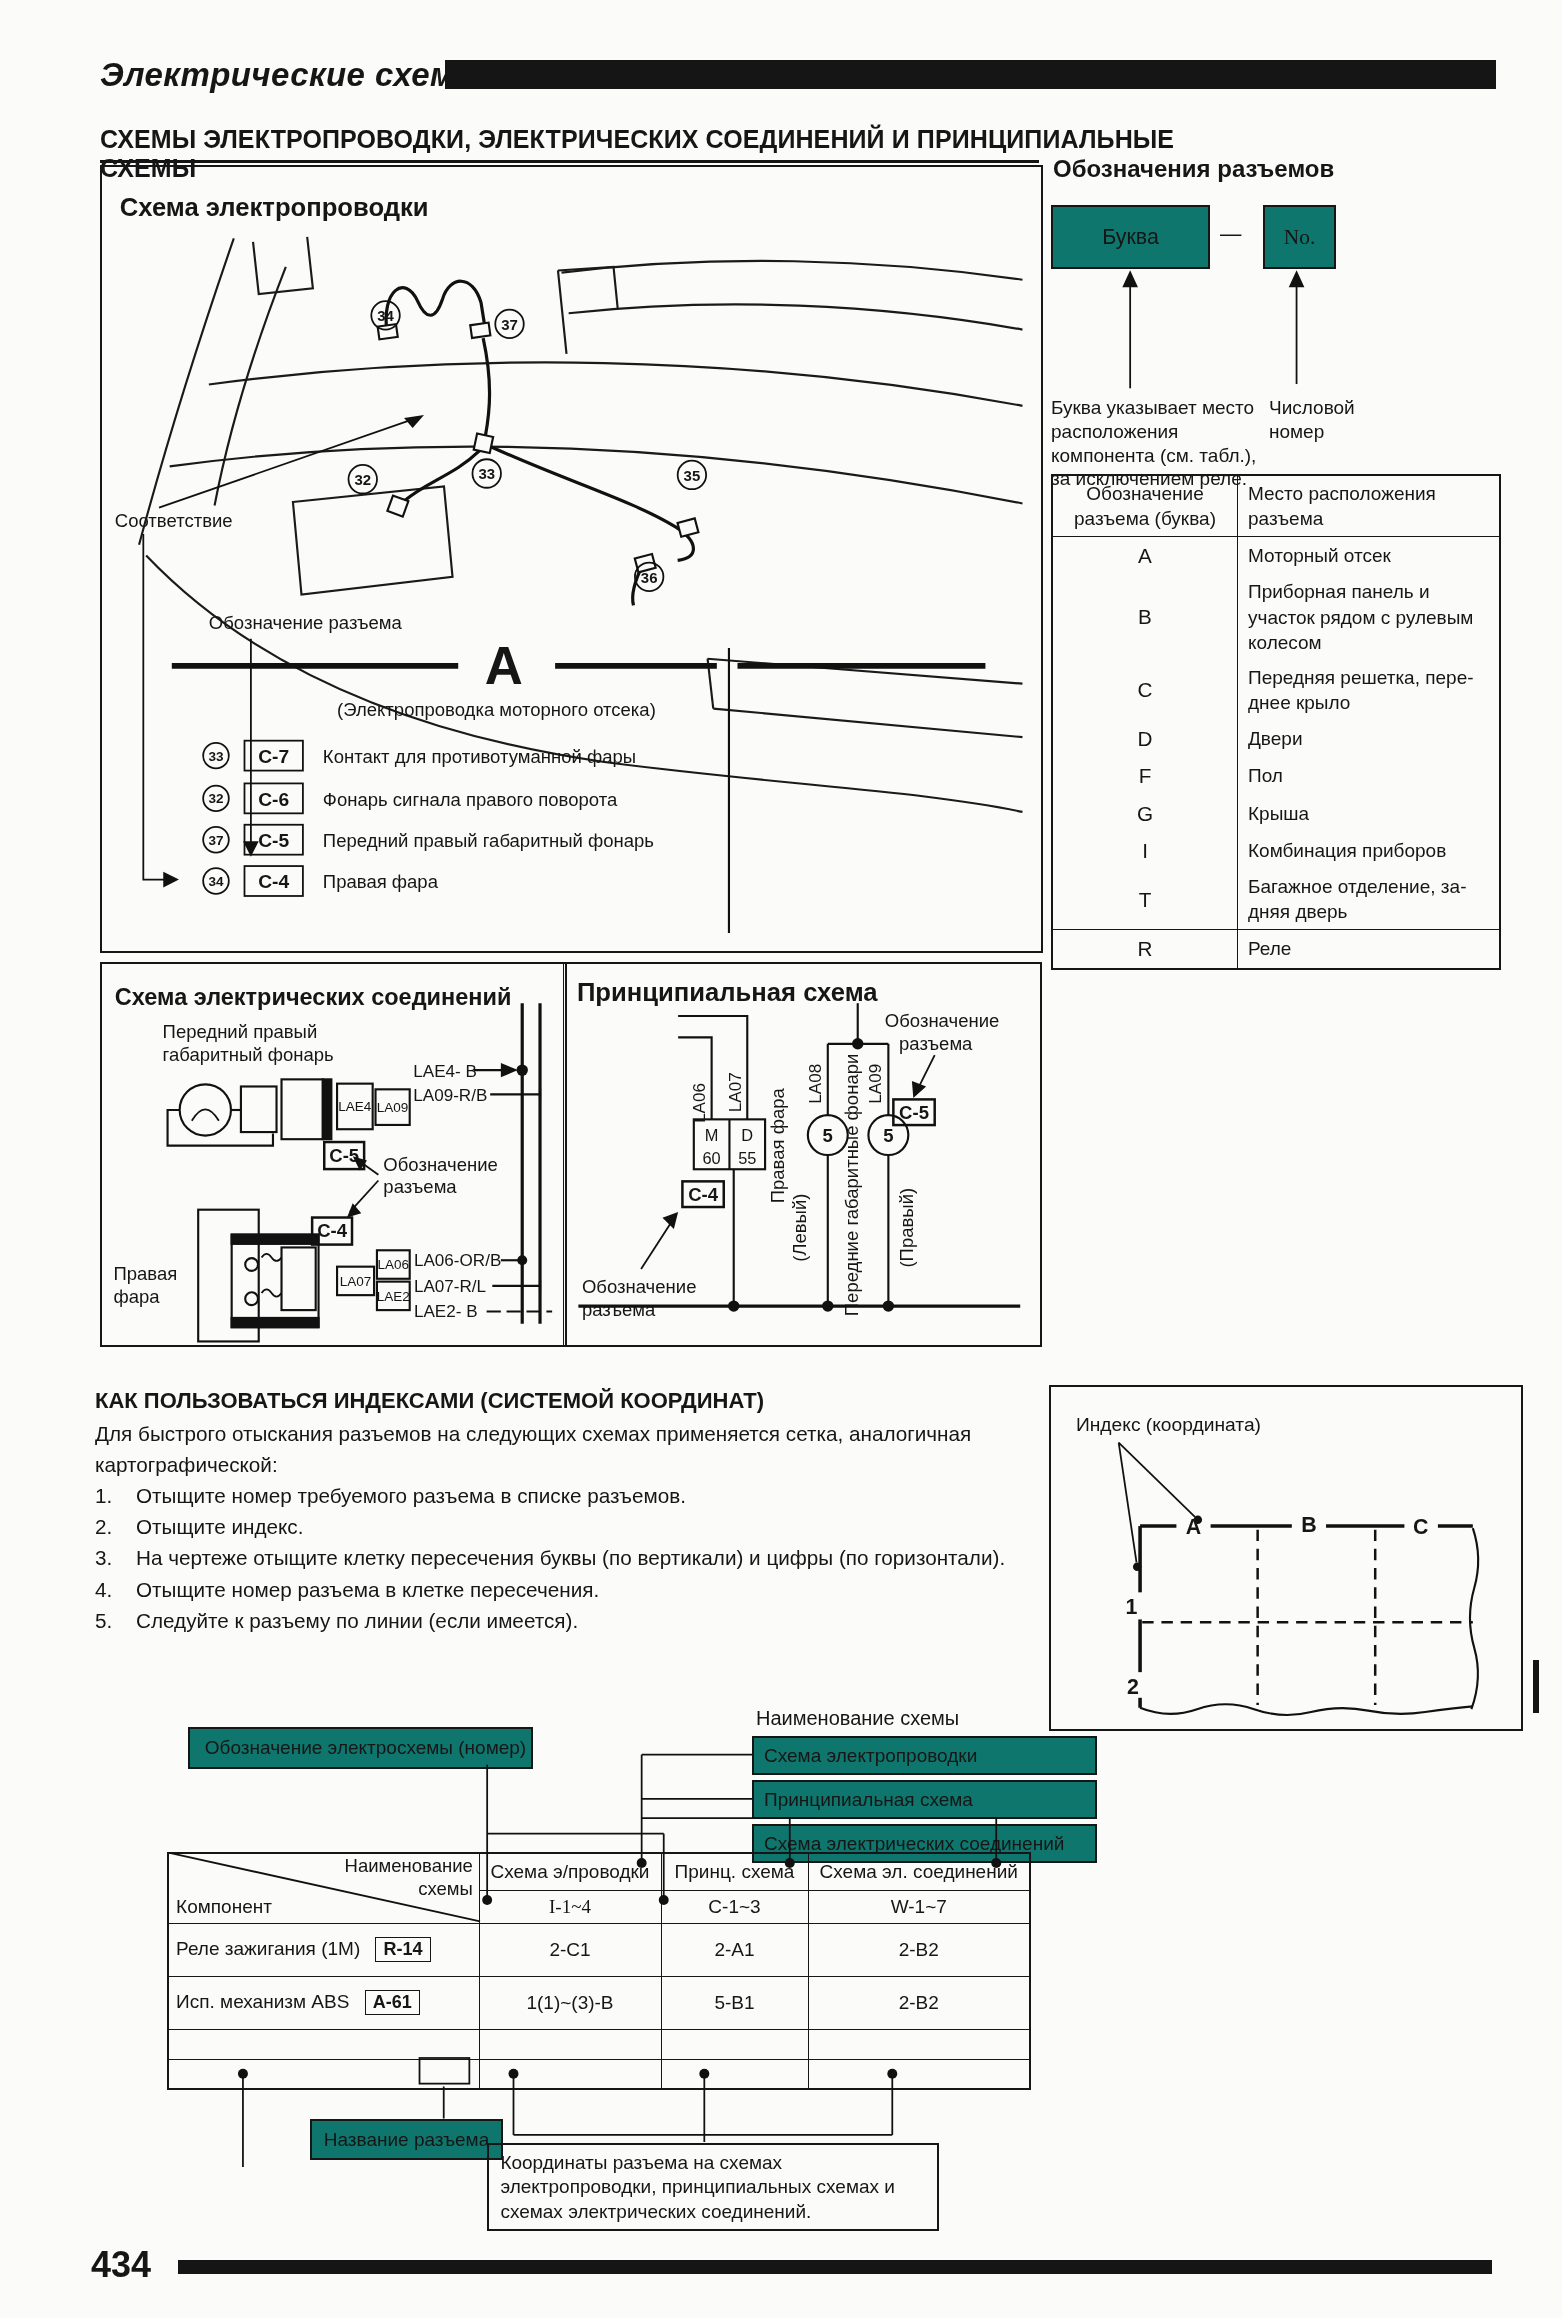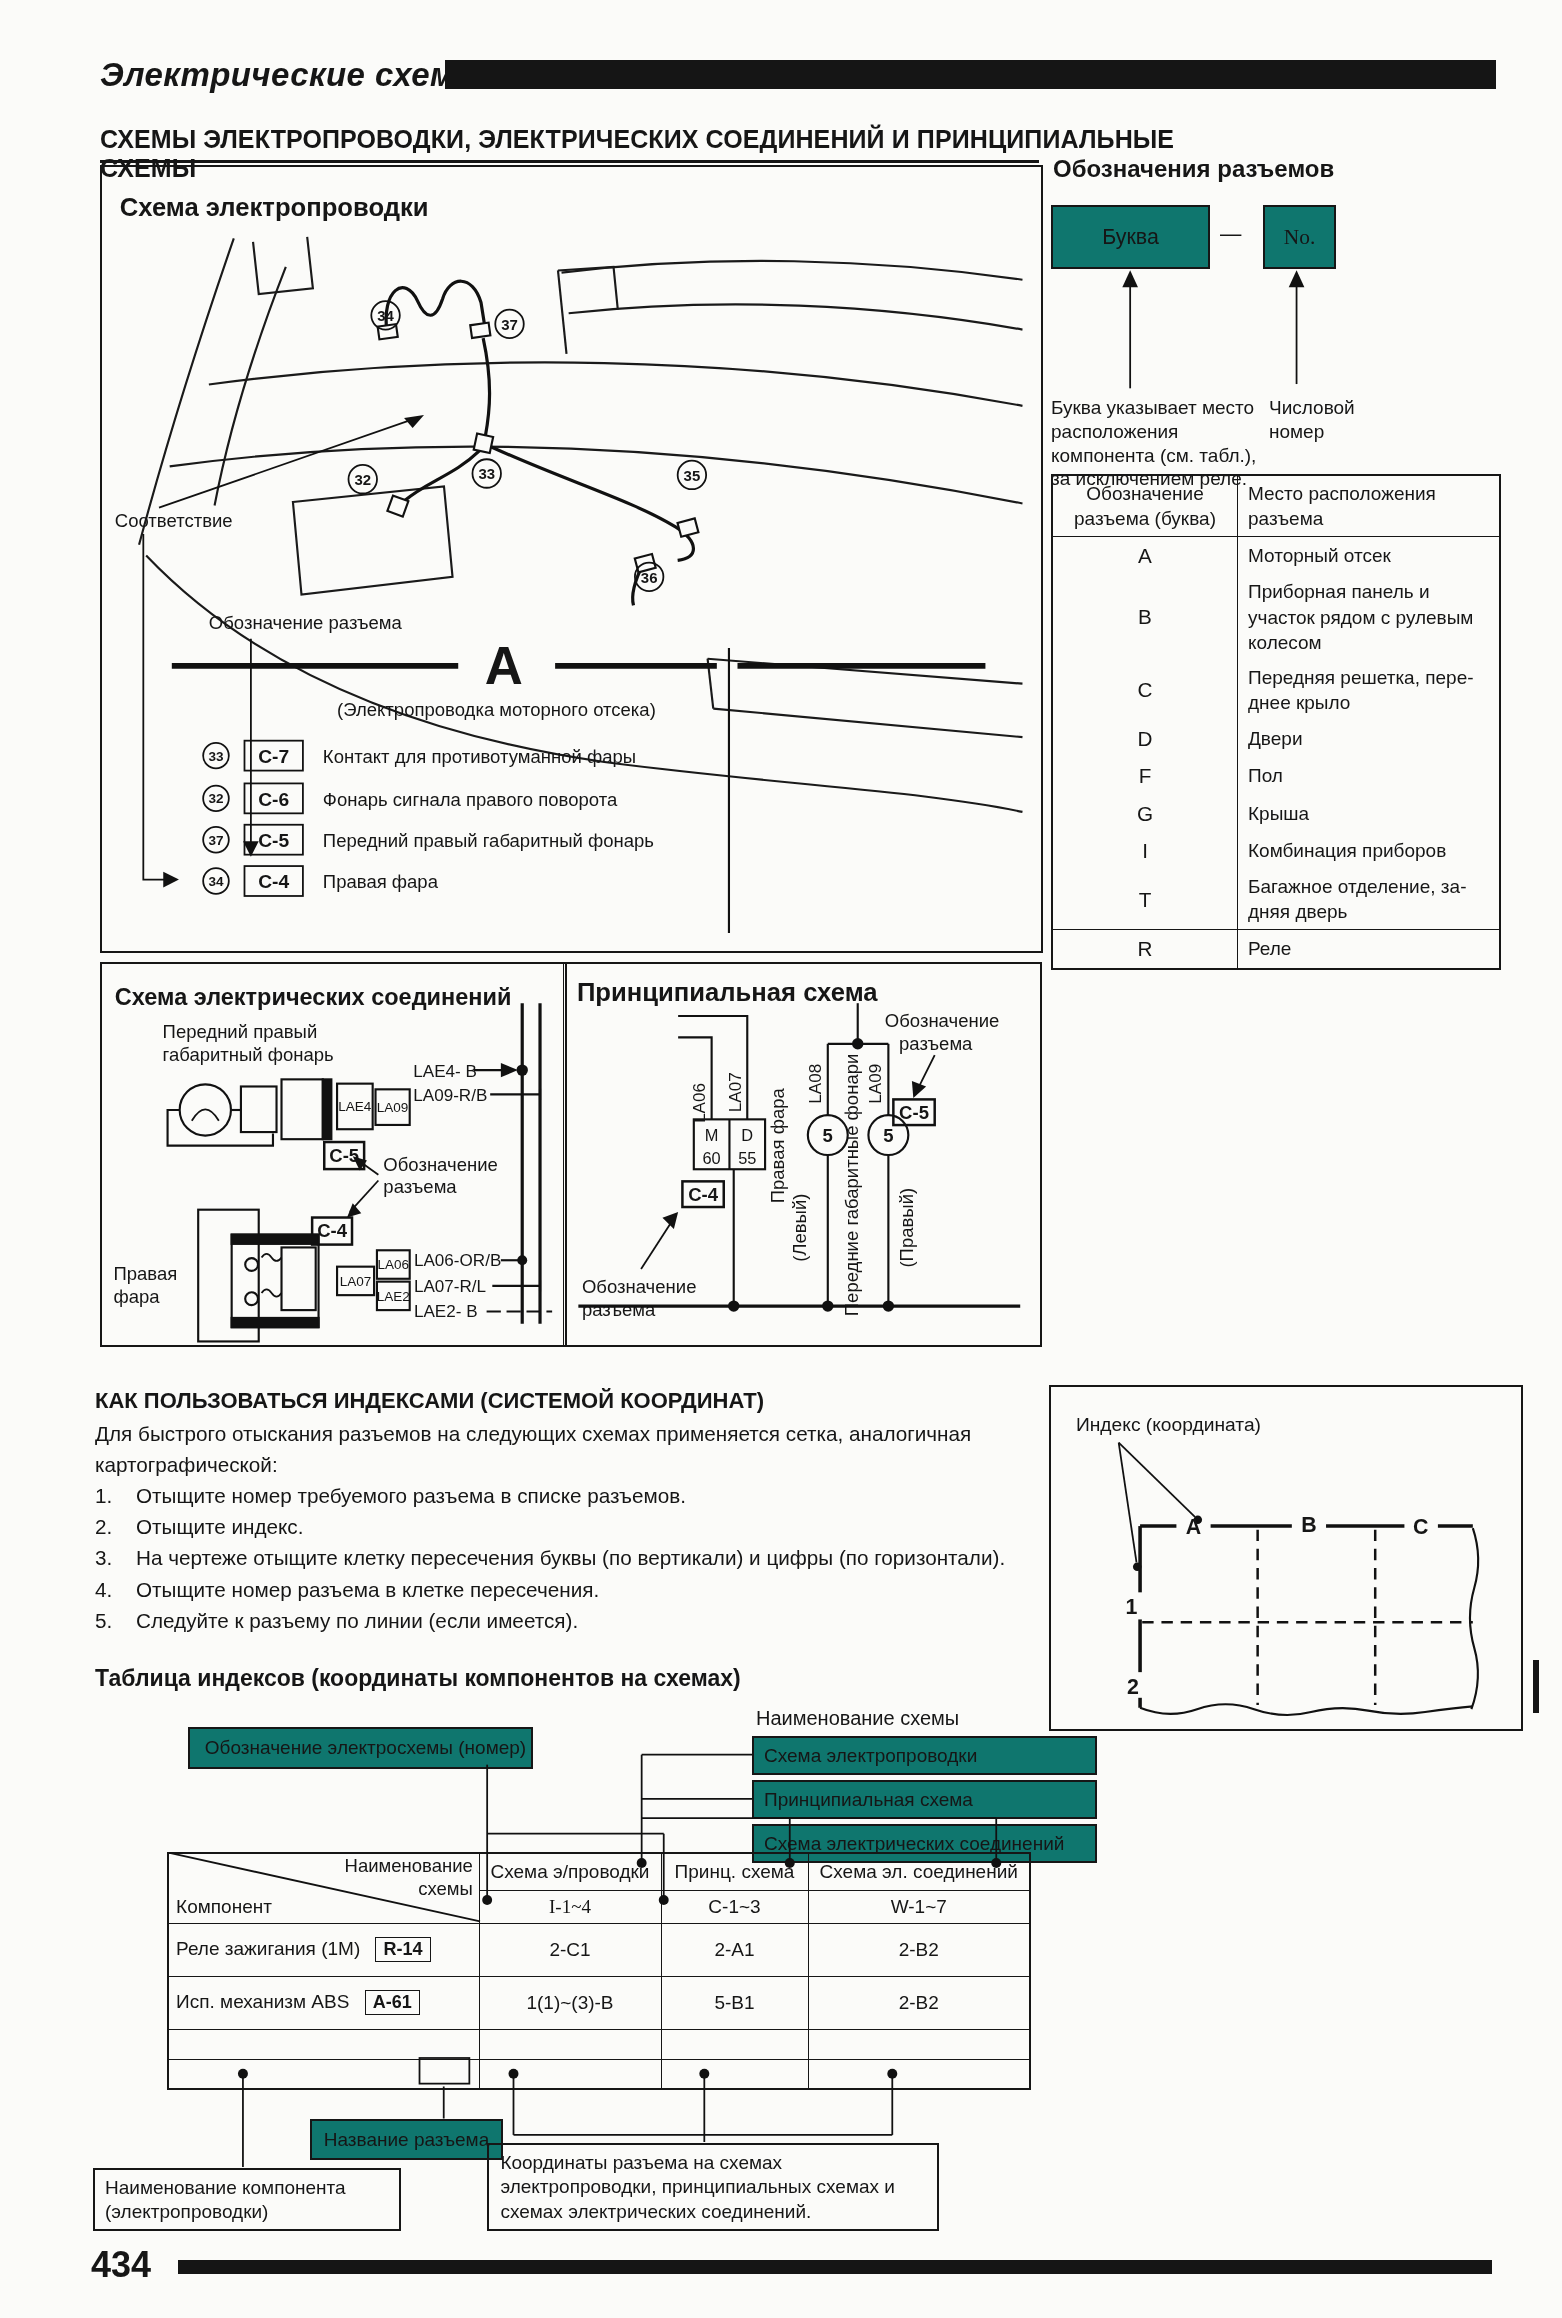--- a/index.html
+++ b/index.html
@@ -435,21 +435,20 @@
         <line x1="128" y1="330" x2="592" y2="330"></line>
       </g>
 
       <g stroke="#111" stroke-width="3" fill="none">
         <path d="M125,450 q40,16 80,2 t80,0 t80,4 t80,-2 t80,2 t67,-8"></path>
         <path d="M592,198 q14,42 2,84 t0,84 t-4,86"></path>
       </g>
     </svg>
   </div>
 
-  <div class="abs box-title" style="left:95px;top:1665px;font-size:23px;">Таблица индексов (координаты компонентов на схемах)</div>
 
   <div class="abs b3 callout" style="left:188px;top:1727px;width:331px;height:38px;justify-content:center;padding-left:10px;">Обозначение электросхемы (номер)</div>
 
   <div class="abs" style="left:756px;top:1707px;font-size:20px;">Наименование схемы</div>
   <div class="abs b3 callout" style="left:752px;top:1736px;width:345px;height:39px;padding-left:10px;box-sizing:border-box;">Схема электропроводки</div>
   <div class="abs b3 callout" style="left:752px;top:1780px;width:345px;height:39px;padding-left:10px;box-sizing:border-box;">Принципиальная схема</div>
   <div class="abs b3 callout" style="left:752px;top:1824px;width:345px;height:39px;padding-left:10px;box-sizing:border-box;">Схема электрических соединений</div>
 
   <div class="abs" style="left:167px;top:1852px;">
     <table class="idx" style="width:862px;border:2.5px solid #161616;">
@@ -502,21 +501,20 @@
         <td></td>
             <td></td>
         <td></td>
             <td></td>
       </tr>
     </tbody>
       </table>
   </div>
 
   <div class="abs b3 callout" style="left:310px;top:2119px;width:189px;height:37px;justify-content:center;">Название разъема</div>
-  <div class="abs b3" style="left:93px;top:2168px;width:308px;height:63px;padding:5.7px 10px;box-sizing:border-box;font-size:19px;line-height:1.3;">Наименование компонента (электропроводки)</div>
   <div class="abs b3" style="left:487px;top:2143px;width:452px;height:88px;padding:5.7px 11.4px;box-sizing:border-box;font-size:19px;line-height:1.3;">Координаты разъема на схемах электропроводки, принципиальных схемах и схемах электрических соединений.</div>
 
   <svg class="abs" style="left:93px;top:1702px;pointer-events:none;" width="1019" height="534" viewBox="0 0 1430 750">
     <g stroke="#111" stroke-width="2.5" fill="none">
 
       <line x1="553" y1="88" x2="553" y2="276"></line>
       <line x1="553" y1="185" x2="801" y2="185"></line>
       <line x1="801" y1="185" x2="801" y2="276"></line>
 
       <line x1="770" y1="74" x2="925" y2="74"></line>

